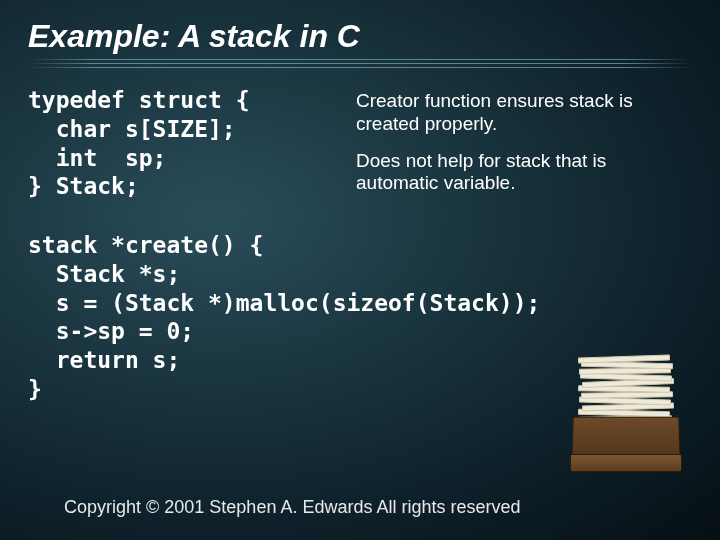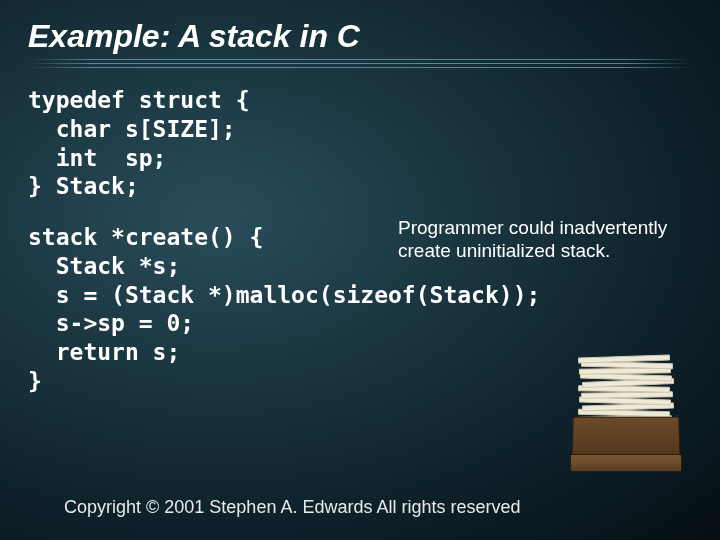--- a/index.html
+++ b/index.html
@@ -126,24 +126,27 @@
     <div class="rule"></div>
     <div class="rule"></div>
     <div class="rule"></div>
   </div>
 
   <div class="content-row">
     <div class="code code-block-1">typedef struct {
   char s[SIZE];
   int  sp;
 } Stack;</div>
+    <div class="right-notes">
+      <p>Creator function ensures stack is created properly.</p>
+      <p>Does not help for stack that is automatic variable.</p>
+    </div>
   </div>
 
   <div class="block2-wrap">
-    <div class="note3">Programmer could inadvertently create uninitialized stack.</div>
     <div class="code">stack *create() {
   Stack *s;
   s = (Stack *)malloc(sizeof(Stack));
   s-&gt;sp = 0;
   return s;
 }</div>
   </div>
 
   <div class="drawer" aria-label="paper-stack-in-drawer">
     <div class="paper-stack">

